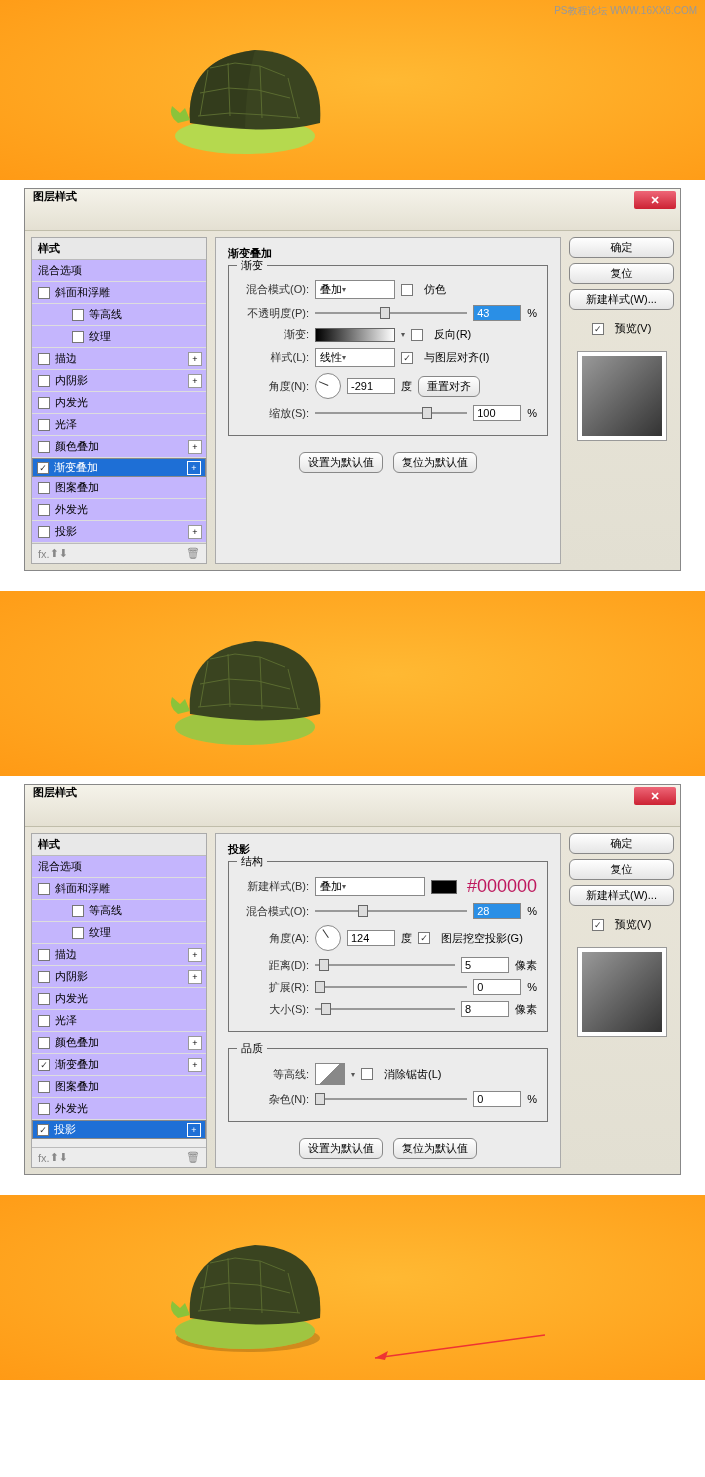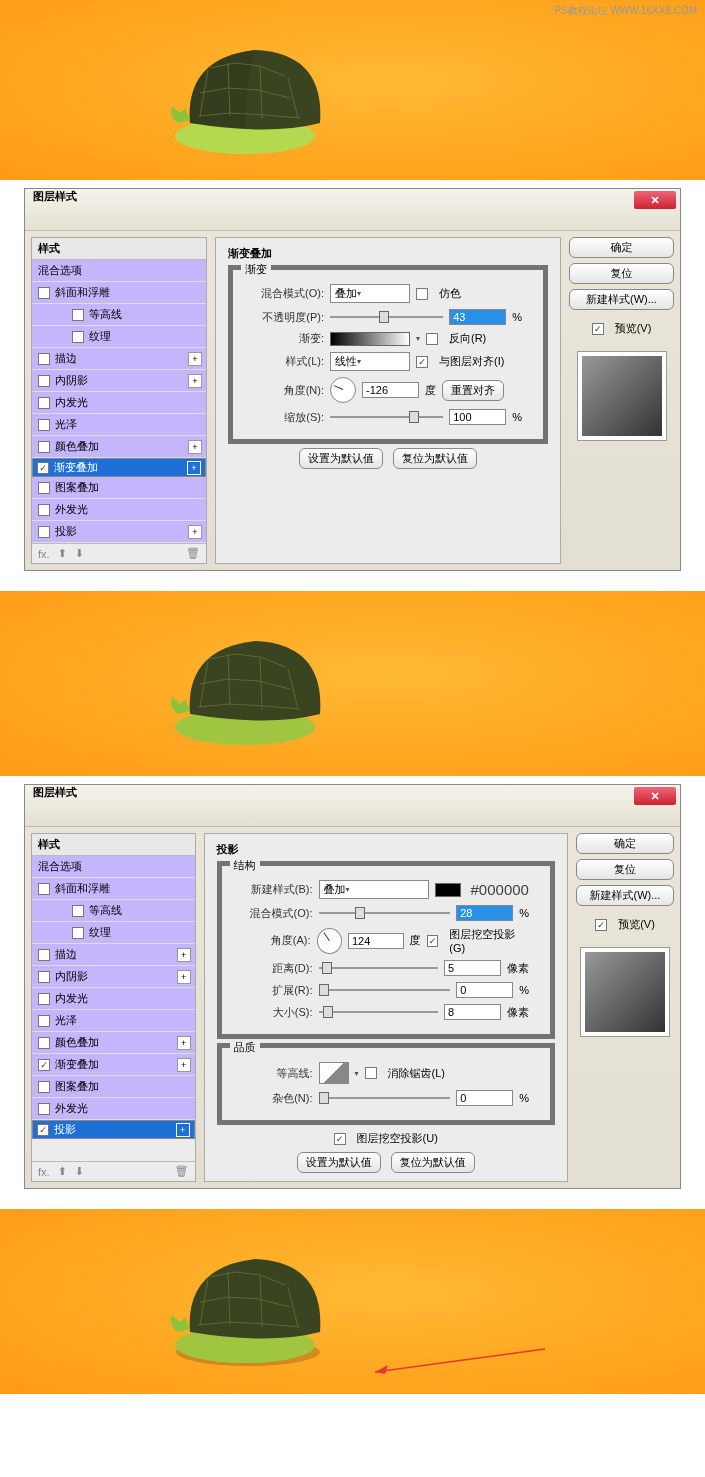--- a/index.html
+++ b/index.html
@@ -16,44 +16,44 @@
 .dialog-body{display:flex;padding:6px;gap:8px}
 .styles-col{width:176px;border:1px solid #aaa;background:#ececec;display:flex;flex-direction:column}
 .sh{background:#e8e8e8;border-bottom:1px solid #bbb;padding:3px 6px;font-weight:bold}
 .sitem{display:flex;align-items:center;padding:3px 6px;border-bottom:1px solid #ddd;background:#c4b5fd;position:relative}
 .sitem.indent{padding-left:40px}
 .sitem.sel{background:#1e6fd6;color:#fff}
 .sitem .plus{position:absolute;right:4px;width:14px;height:14px;border:1px solid #999;background:#fff;display:flex;align-items:center;justify-content:center;font-size:9px}
 .sitem.sel .plus{border-color:#fff;background:#1e6fd6}
 .ck{width:12px;height:12px;border:1px solid #777;background:#fff;margin-right:5px;display:inline-flex;align-items:center;justify-content:center;font-size:9px;color:#333}
 .ck.on::after{content:"✓"}
-.sfoot{margin-top:auto;border-top:1px solid #bbb;padding:3px 6px;display:flex;align-items:center;gap:8px;color:#888}
+.sfoot{margin-top:auto;border-top:1px solid #bbb;padding:3px 6px;display:flex;align-items:center;color:#888}
 .mid-col{flex:1;border:1px solid #aaa;background:#ececec;padding:8px 12px}
-.fs{border:5px solid #737373;padding:8px 21px;margin-bottom:4px;position:relative}
+.fs{border:1px solid #737373;padding:8px 10px;margin-bottom:16px;position:relative}
 .fs-title{position:absolute;top:-8px;left:8px;background:#ececec;padding:0 4px}
 .row{display:flex;align-items:center;gap:6px;margin:6px 0}
 .lab{width:70px;text-align:right;color:#333}
 .sel{border:1px solid #888;background:#fff;padding:1px 4px;min-width:80px;display:flex;align-items:center;}
 .dd{font-size:8px;color:#555}
 .slider{flex:1;height:14px;position:relative;min-width:100px}
 .slider-track{position:absolute;top:6px;left:0;right:0;height:2px;background:#999}
 .slider-thumb{position:absolute;top:1px;width:10px;height:12px;background:#ddd;border:1px solid #666}
-.num{width:57px;border:1px solid #888;background:#fff;padding:1px 3px}
+.num{width:48px;border:1px solid #888;background:#fff;padding:1px 3px}
 .num.hl{background:#2a8fe6;color:#fff}
 .grad-prev{width:80px;height:14px;background:linear-gradient(90deg,#000,#fff);border:1px solid #666}
 .ang{width:26px;height:26px;border:1px solid #888;border-radius:50%;background:#fff;position:relative}
 .ang-line{position:absolute;left:50%;top:50%;width:10px;height:1px;background:#333;transform-origin:0 0}
 .btn{border:1px solid #888;background:linear-gradient(#fff,#e5e5e5);padding:2px 8px;border-radius:6px;text-align:center}
 .btn-row{display:flex;gap:10px;justify-content:center;margin-top:4px}
 .right-col{width:105px;display:flex;flex-direction:column;gap:5px}
 .right-col .btn{width:100%}
 .prev-sw{width:90px;height:90px;border:1px solid #999;background:#fff;margin:4px auto;padding:4px}
 .prev-inner{width:100%;height:100%;background:linear-gradient(135deg,#999,#333)}
 .sec-title{font-weight:bold;margin-bottom:4px}
-.red-note{color:#404040;font-size:15px;margin-left:4px}
+.red-note{color:#be185d;font-size:18px;margin-left:4px}
 .sw-black{width:26px;height:14px;background:#000;border:1px solid #666}
 .contour{width:30px;height:22px;border:1px solid #888;background:linear-gradient(135deg,#fff 49%,#888 50%)}
 </style>
 </head>
 <body>
 
 <div class="orange-panel op1">
   <div class="watermark">PS教程论坛  WWW.16XX8.COM</div>
   <div class="turtle" style="left:150px;top:28px">
     <svg width="200" height="130" viewBox="0 0 200 130">
@@ -183,21 +183,21 @@
               <span class="dd">▾</span>
             </div>
           <span class="ck on"></span>
             <span>与图层对齐(I)</span>
         </div>
         <div class="row">
           <span class="lab">角度(N):</span>
           <div class="ang">
               <div class="ang-line" style="transform:rotate(203deg)"></div>
             </div>
-          <span class="num">-126</span>
+          <span class="num">-291</span>
           <span>度</span>
           <div class="btn">重置对齐</div>
         </div>
         <div class="row">
           <span class="lab">缩放(S):</span>
           <div class="slider">
               <div class="slider-track"></div>
               <div class="slider-thumb" style="left:70%"></div>
             </div>
           <span class="num">100</span>
@@ -389,24 +389,20 @@
         <div class="row">
           <span class="lab">杂色(N):</span>
           <div class="slider">
               <div class="slider-track"></div>
               <div class="slider-thumb" style="left:0%"></div>
             </div>
           <span class="num">0</span>
           <span>%</span>
         </div>
       </div>
-      <div class="row" style="justify-content:center">
-          <span class="ck on"></span>
-          <span>图层挖空投影(U)</span>
-        </div>
       <div class="btn-row">
         <div class="btn">设置为默认值</div>
         <div class="btn">复位为默认值</div>
       </div>
     </div>
 
     <div class="right-col">
       <div class="btn">确定</div>
       <div class="btn">复位</div>
       <div class="btn">新建样式(W)...</div>

